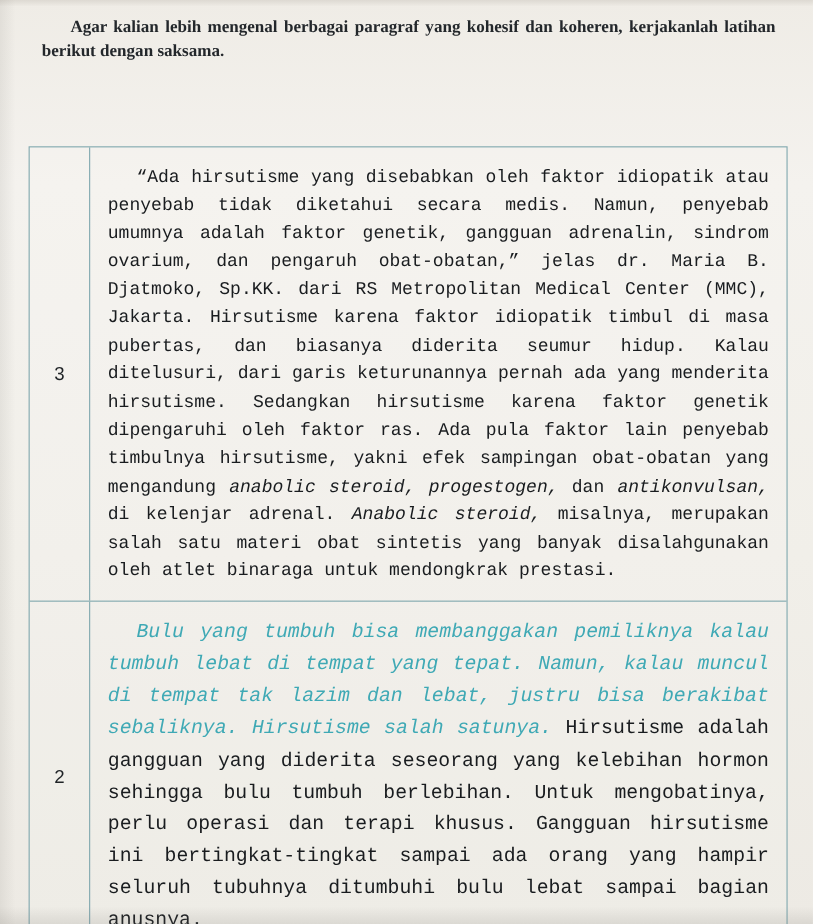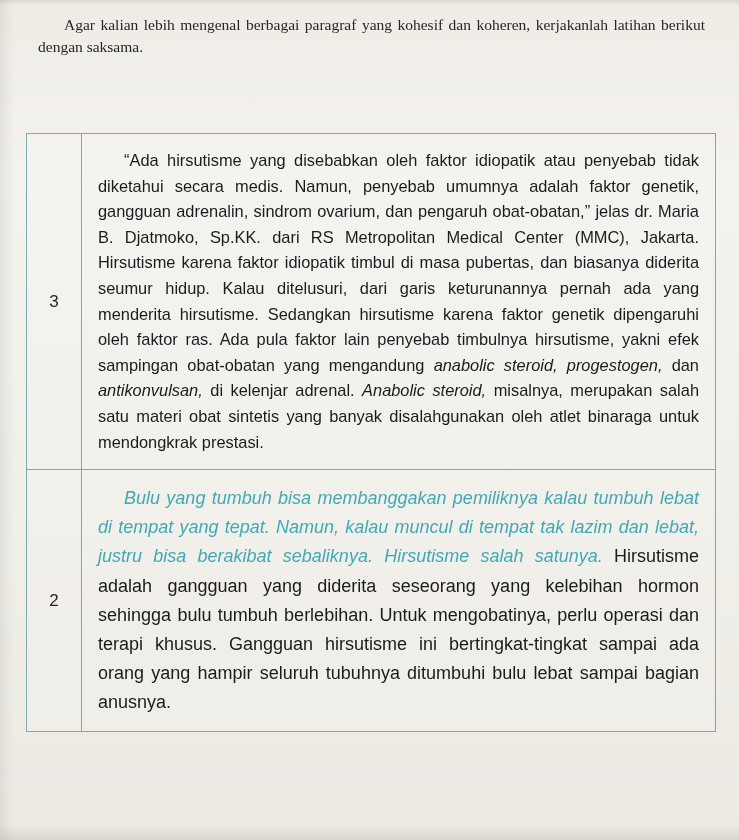--- a/index.html
+++ b/index.html
@@ -36,20 +36,21 @@
   .intro p {
     margin: 0 0 4px 0;
     font-size: 15.5px;
     line-height: 1.42;
     color: #23272b;
     text-align: justify;
     font-family: "Liberation Serif", serif;
   }
   .intro p.indent {
     text-indent: 26px;
+    font-weight: bold;
   }
   .intro .seq {
     font-family: "Liberation Serif", serif;
   }
 
   .table-wrap {
     position: absolute;
     left: 26px;
     top: 133px;
     width: 690px;
@@ -71,21 +72,21 @@
     display: flex;
     align-items: center;
     justify-content: center;
     font-family: "Liberation Sans", sans-serif;
     font-size: 17px;
     color: #1f2326;
   }
   .text-cell {
     flex: 1 1 auto;
     padding: 14px 16px 14px 16px;
-    font-family: Liberation Sans, sans-serif;
+    font-family: Liberation Mono, monospace;
     font-size: 16.4px;
     line-height: 1.56;
     text-align: justify;
     color: #191c1f;
   }
   .text-cell p {
     margin: 0;
   }
   .text-cell .first-indent {
     display: inline-block;

